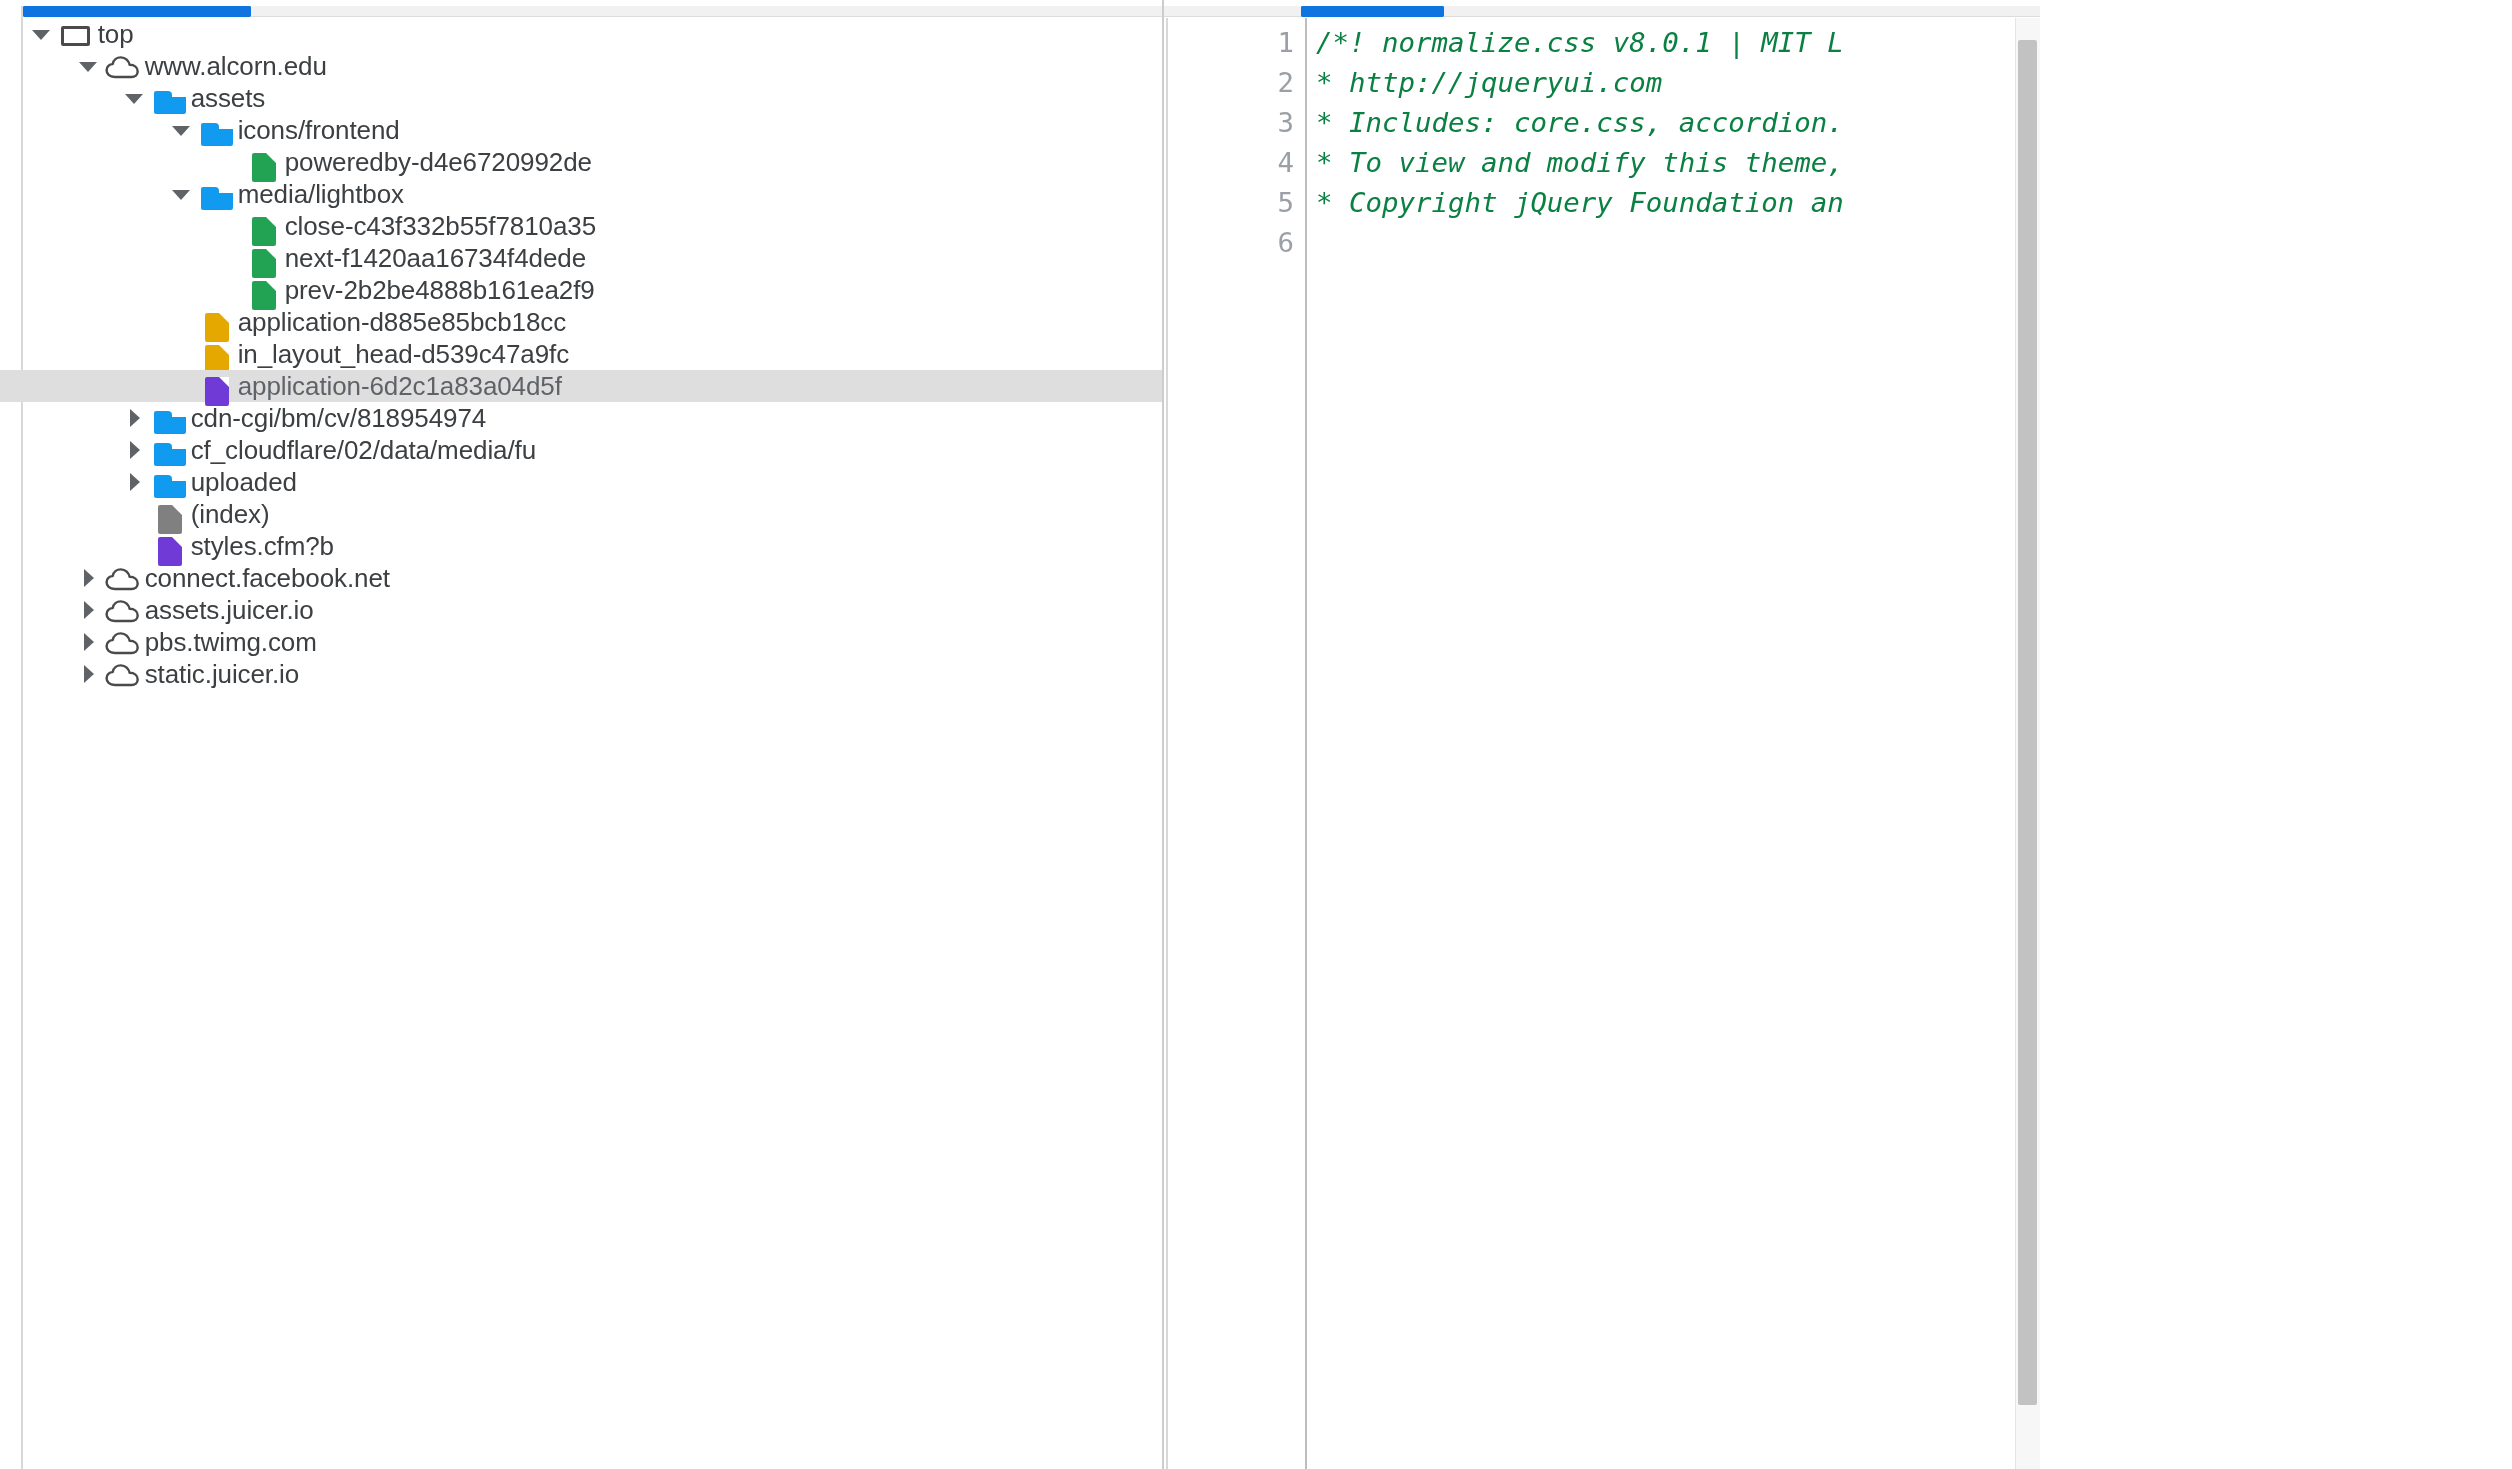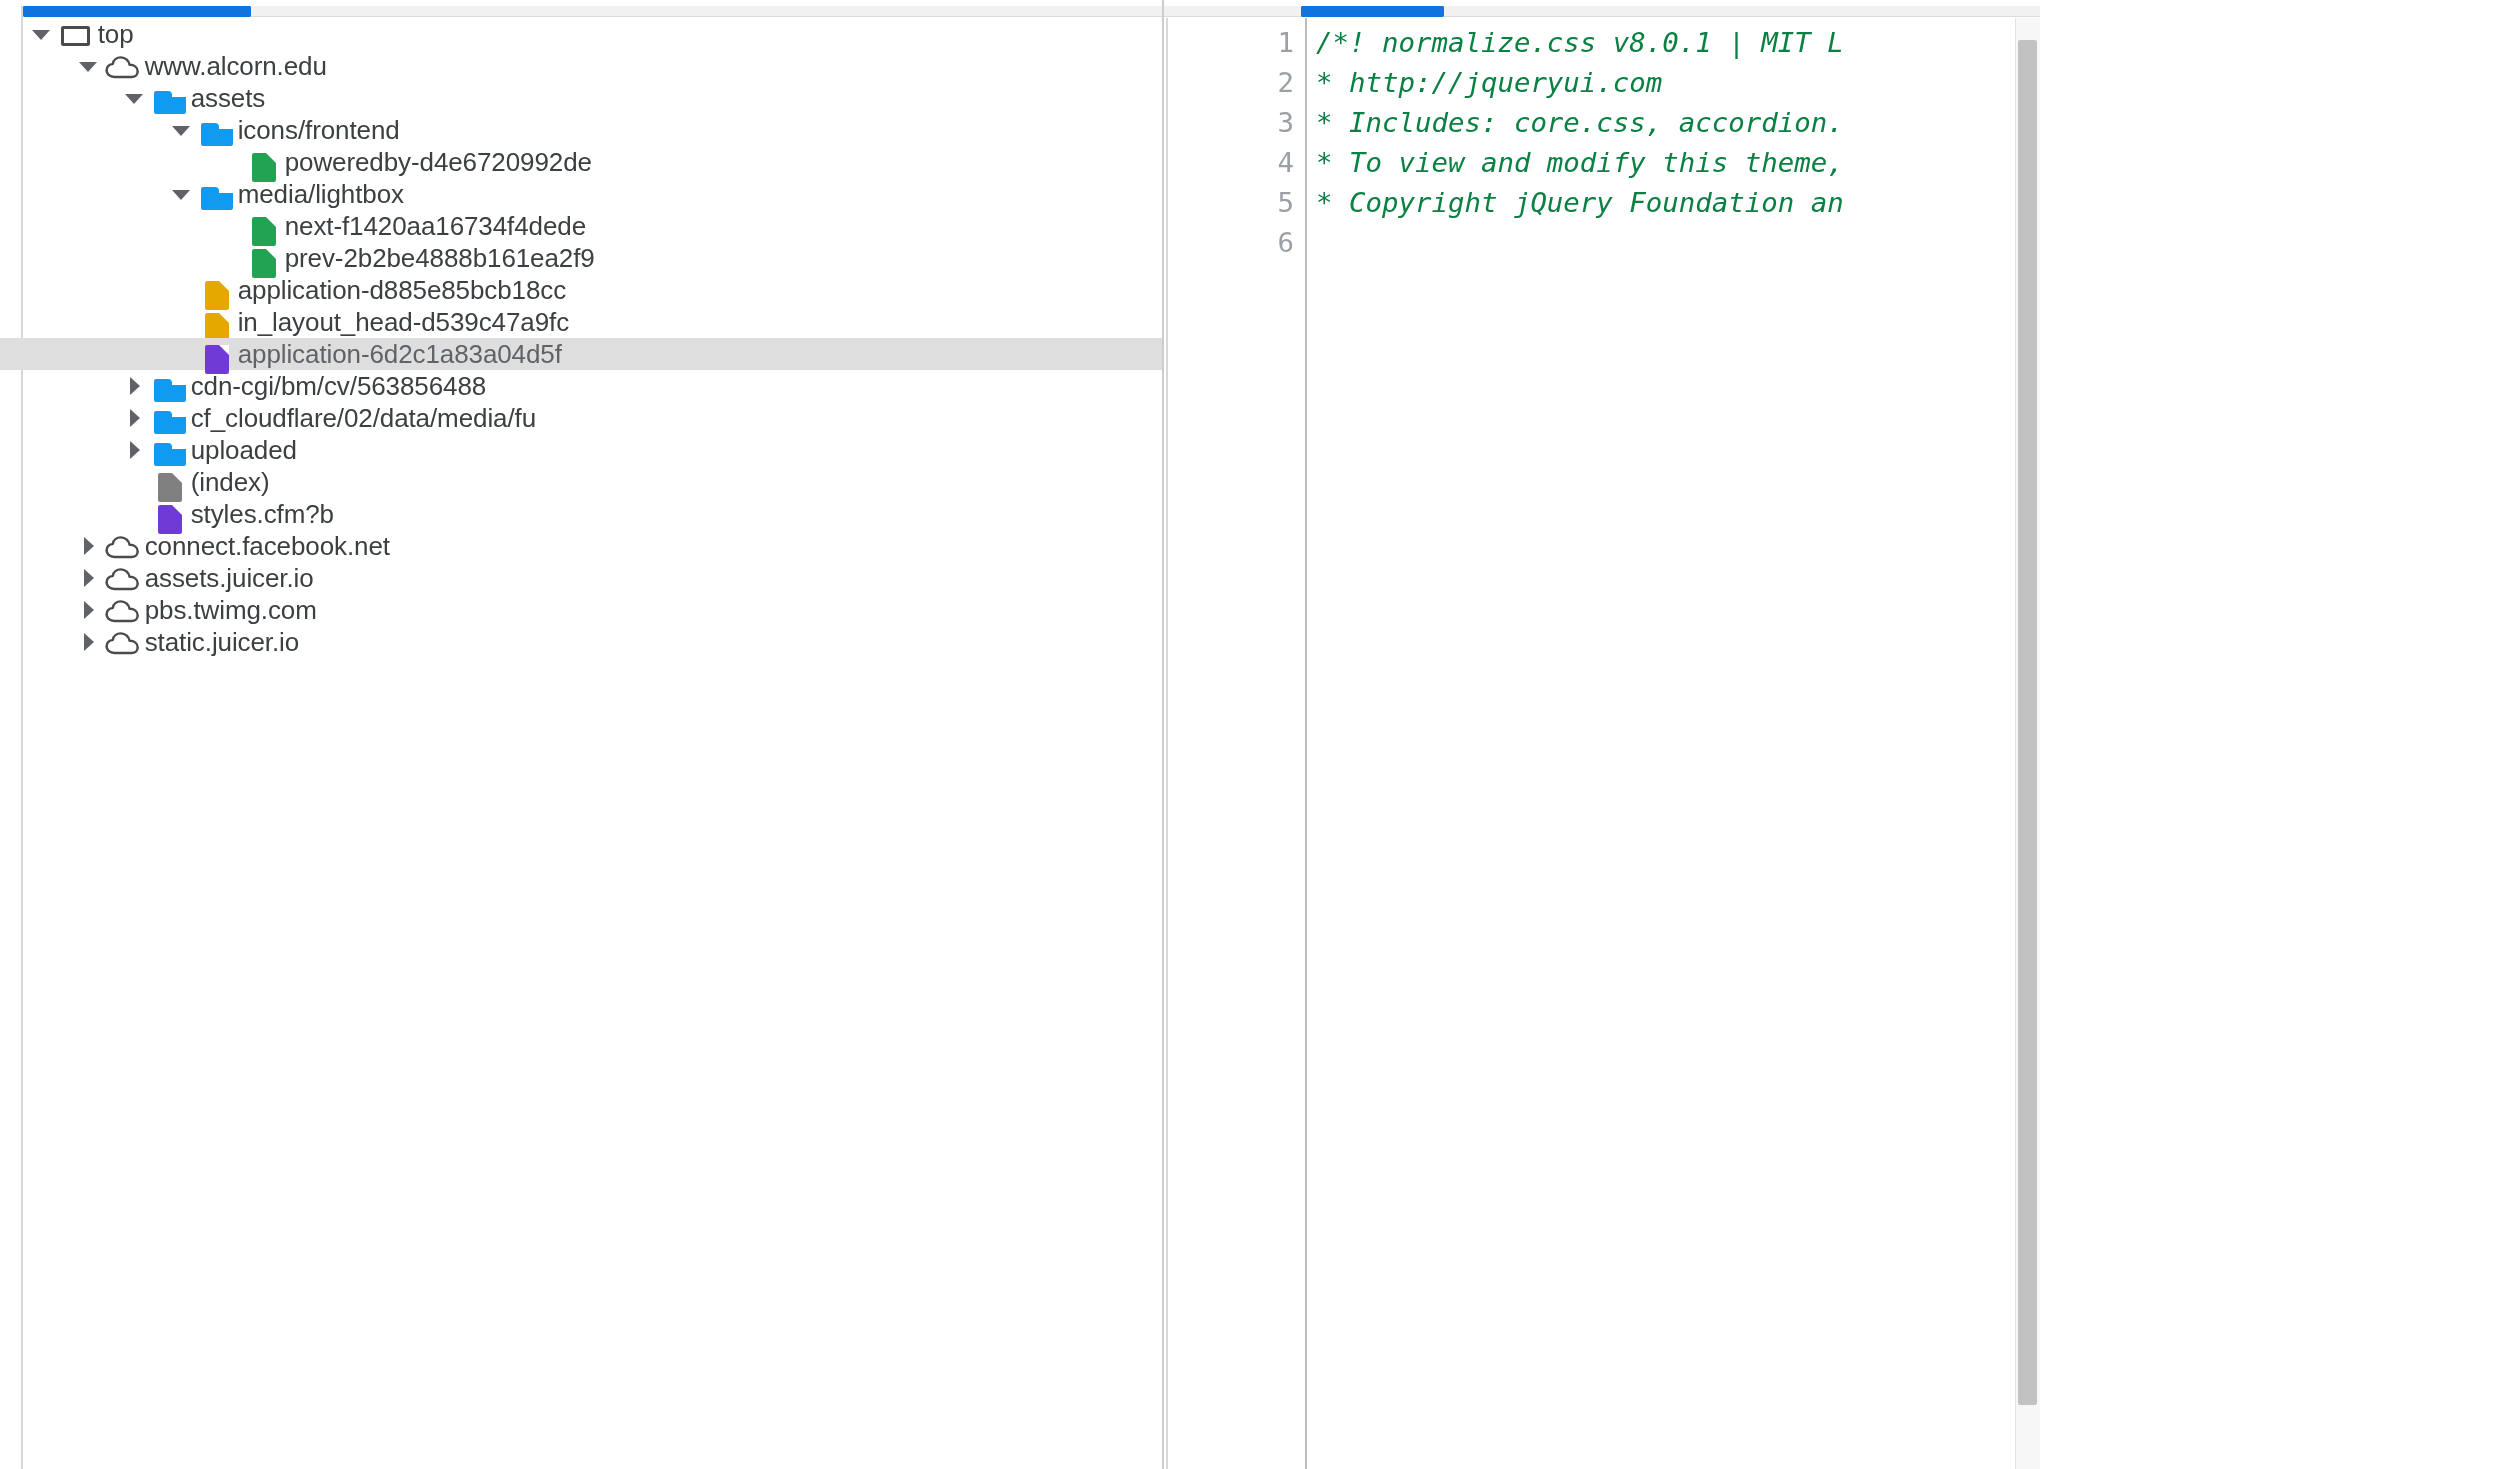--- a/index.html
+++ b/index.html
@@ -356,20 +356,29 @@
           <span class="ic ic-folder"></span>
           <span class="label">media/lightbox</span>
         </div>
         <div class="tree-row">
           <span class="row-pad" style="width: 213px;"></span>
           <span class="twisty none"></span>
           <span class="ic ic-doc">
             <span class="page" style="background:#22a353"></span>
             <span class="fold"></span>
           </span>
+          <span class="label">close-c43f332b55f7810a35</span>
+        </div>
+        <div class="tree-row">
+          <span class="row-pad" style="width: 213px;"></span>
+          <span class="twisty none"></span>
+          <span class="ic ic-doc">
+            <span class="page" style="background:#22a353"></span>
+            <span class="fold"></span>
+          </span>
           <span class="label">next-f1420aa16734f4dede</span>
         </div>
         <div class="tree-row">
           <span class="row-pad" style="width: 213px;"></span>
           <span class="twisty none"></span>
           <span class="ic ic-doc">
             <span class="page" style="background:#22a353"></span>
             <span class="fold"></span>
           </span>
           <span class="label">prev-2b2be4888b161ea2f9</span>
@@ -398,21 +407,21 @@
           <span class="ic ic-doc">
             <span class="page" style="background:#6f3ad6"></span>
             <span class="fold"></span>
           </span>
           <span class="label">application-6d2c1a83a04d5f</span>
         </div>
         <div class="tree-row">
           <span class="row-pad" style="width: 119px;"></span>
           <span class="twisty closed"></span>
           <span class="ic ic-folder"></span>
-          <span class="label">cdn-cgi/bm/cv/563856488</span>
+          <span class="label">cdn-cgi/bm/cv/818954974</span>
         </div>
         <div class="tree-row">
           <span class="row-pad" style="width: 119px;"></span>
           <span class="twisty closed"></span>
           <span class="ic ic-folder"></span>
           <span class="label">cf_cloudflare/02/data/media/fu</span>
         </div>
         <div class="tree-row">
           <span class="row-pad" style="width: 119px;"></span>
           <span class="twisty closed"></span>

